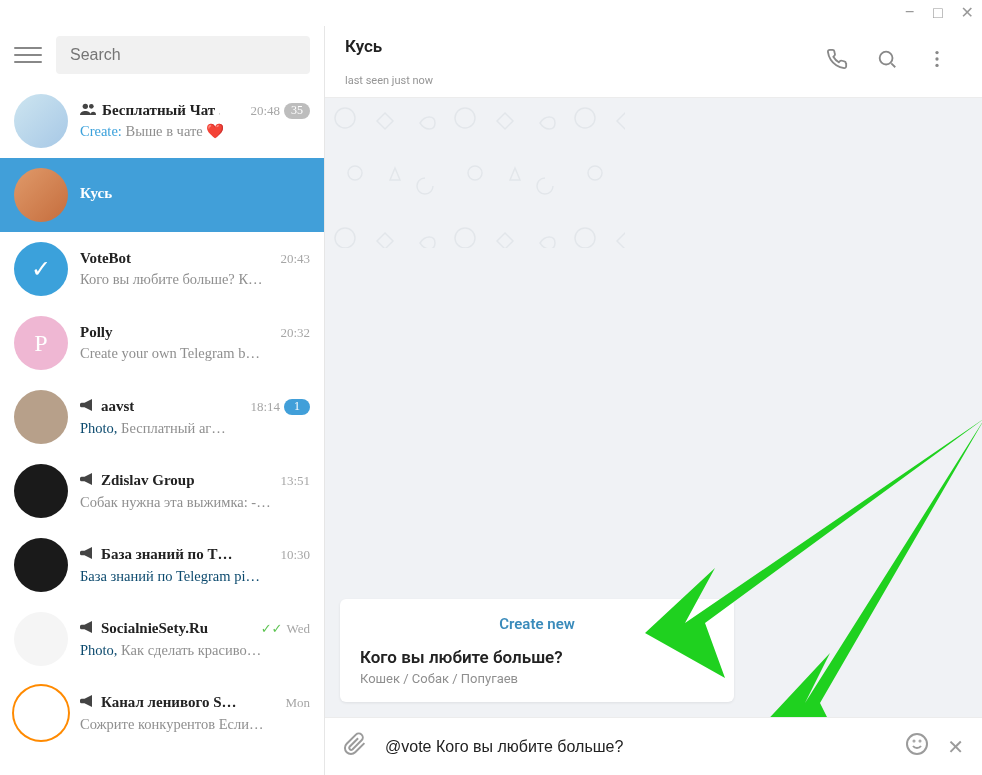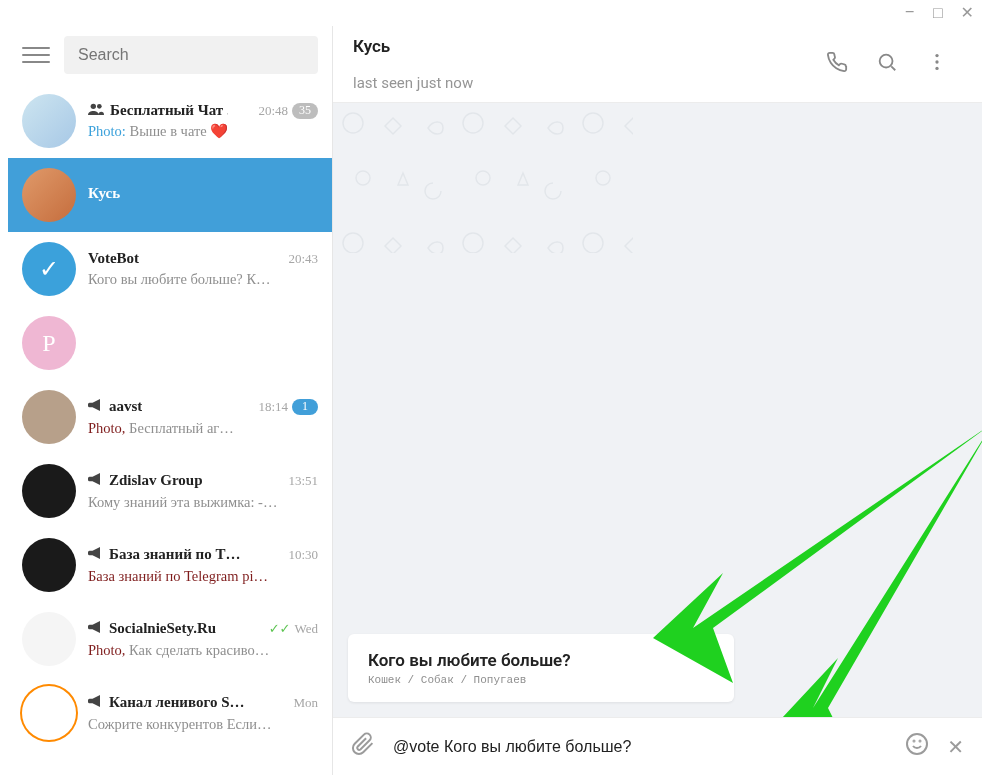--- a/index.html
+++ b/index.html
@@ -1,21 +1,21 @@
 <!DOCTYPE html>
 <html><head>
 <meta charset="utf-8">
 <style>
 * { box-sizing: border-box; margin: 0; padding: 0; }
 body { font-family: -apple-system, "Segoe UI", Roboto, Arial, sans-serif; width: 982px; height: 775px; overflow: hidden; background: #fff; }
 
 .titlebar { height: 26px; display: flex; justify-content: flex-end; align-items: center; padding-right: 8px; gap: 18px; }
 .titlebar .tb-btn { color: #999; font-size: 16px; cursor: pointer; line-height: 1; }
 
-.app { display: flex; height: 749px; padding-left: 8px; }
+.app { display: flex; height: 749px; }
 
 .sidebar { width: 325px; border-right: 1px solid #e6e6e6; display: flex; flex-direction: column; }
 .sb-header { display: flex; align-items: center; padding: 10px 14px; gap: 14px; }
 .hamburger { width: 28px; display: flex; flex-direction: column; gap: 5px; cursor: pointer; }
 .hamburger span { height: 2px; background: #888; border-radius: 2px; }
 .search { flex: 1; background: #f1f1f1; border-radius: 4px; padding: 10px 14px; color: #9aa0a6; font-size: 16px; border: none; outline: none; }
 
 .chat-list { flex: 1; overflow-y: auto; }
 .chat-item { display: flex; align-items: center; padding: 10px 14px; cursor: pointer; font-family: Liberation Serif, serif; }
 .chat-item.active { background: #419fd9; }
@@ -23,38 +23,38 @@
 .avatar.ring { border: 2px solid #fff; box-shadow: 0 0 0 2px #ff8a00; }
 .chat-body { flex: 1; min-width: 0; }
 .chat-top { display: flex; justify-content: space-between; align-items: center; }
 .chat-title { font-weight: 600; font-size: 15px; color: #222; white-space: nowrap; overflow: hidden; text-overflow: ellipsis; display: flex; align-items: center; gap: 6px;}
 .chat-item.active .chat-title { color: #fff; }
 .chat-time { font-size: 13px; color: #a6a6a6; white-space: nowrap; padding-left: 6px; display:flex; align-items:center; gap:4px;margin-left:24px;}
 .chat-time .unread { background:#bdbdbd; color:#fff; border-radius:12px; min-width:26px; height:16px; display:inline-flex; align-items:center; justify-content:center; font-size:12px; padding:0 6px;}
 .chat-time .unread.blue { background:#419fd9; }
 .chat-sub { margin-top: 4px; font-size: 14.5px; color: #8f8f8f; white-space: nowrap; overflow: hidden; text-overflow: ellipsis; }
 .chat-sub .sender { color: #3ba1db; }
-.chat-sub .link { color: #7f1d1d; margin-top: 8px; }
+.chat-sub .link { color: #0c4a6e; margin-top: 8px; }
 .chat-item.active .chat-sub, .chat-item.active .chat-sub .sender { color: #eaf4fb; }
 .chat-item.active .chat-time { color:#d8ecf8;}
 .smicon { font-size: 14px; color:#444;}
 
 .main { flex: 1; display: flex; flex-direction: column; position: relative; }
 .main-header { display:flex; align-items:center; padding: 10px 20px; border-bottom: 1px solid #ececec; }
 .main-header .titleblk { flex:1; }
 .main-header .title { font-size: 17px; font-weight: 600; color: #222; }
-.main-header .status { font-size: 15px; color: #959595; margin-top:18px; }
+.main-header .status { font-size: 11px; color: #959595; margin-top:18px; }
 .main-header .hicon { color:#888; font-size:20px; padding:6px 14px; cursor:pointer;}
 
 .chat-bg { flex:1; background:#f0f2f5; position:relative; overflow:hidden; }
 .chat-pattern { position:absolute; inset:0; opacity:0.55; }
 .popup { position:absolute; left:15px; bottom:15px; right:248px; background:#fff; border-radius:6px; padding:16px 20px; box-shadow:0 1px 3px rgba(0,0,0,.08);}
 .popup .createnew { text-align:center; color:#3a8bbb; font-weight:600; font-size:15px; margin-bottom:14px;}
 .popup .q { font-weight:600; font-size:17px; color:#222;}
-.popup .opts { font-size:11px; color:#8f8f8f; margin-top:4px;font-family:Liberation Mono, monospace;}
+.popup .opts { font-size:13px; color:#8f8f8f; margin-top:4px;}
 
 .composer { display:flex; align-items:center; padding:14px 18px; gap:18px; border-top:1px solid #ececec;}
 .composer .cicon { color:#9b9b9b; font-size:22px; cursor:pointer;}
 .composer .cinput { flex:1; border:none; outline:none; font-size:16px; color:#222; }
 
 .arrow { position:absolute; pointer-events:none; }
 </style>
 </head>
 <body>
 
@@ -83,21 +83,21 @@
                 <span class="smicon"><svg width="16" height="12" viewBox="0 0 24 18" fill="currentColor">
                     <circle cx="8" cy="5" r="4"></circle>
                     <circle cx="17" cy="5" r="3.5"></circle>
                     <path d="M0 18c0-4 4-6 8-6s8 2 8 6z"></path>
                     <path d="M15 18c0-3 2.5-5 5-5s4 1 4 5z"></path>
                   </svg></span>
                 <span>Бесплатный Чат ...</span>
               </div>
               <div class="chat-time">20:48 <span class="unread">35</span></div>
             </div>
-            <div class="chat-sub"><span class="sender">Photo:</span><span> Выше в чате ❤️</span></div>
+            <div class="chat-sub"><span class="sender">Create:</span><span> Выше в чате ❤️</span></div>
           </div>
         </div>
         <div class="chat-item active">
           <div class="avatar" style="background:linear-gradient(135deg,#e09a6a,#c56d3d)"></div>
           <div class="chat-body">
             <div class="chat-top">
               <div class="chat-title">
                 <span>Кусь</span>
               </div>
               <div class="chat-time"> </div>
@@ -112,20 +112,29 @@
               <div class="chat-title">
                 <span>VoteBot</span>
               </div>
               <div class="chat-time">20:43 </div>
             </div>
             <div class="chat-sub"><span>Кого вы любите больше?  К…</span></div>
           </div>
         </div>
         <div class="chat-item">
           <div class="avatar" style="background:#efb7d3">P</div>
+          <div class="chat-body">
+            <div class="chat-top">
+              <div class="chat-title">
+                <span>Polly</span>
+              </div>
+              <div class="chat-time">20:32 </div>
+            </div>
+            <div class="chat-sub"><span>Create your own Telegram b…</span></div>
+          </div>
         </div>
         <div class="chat-item">
           <div class="avatar" style="background:#b7a08a"></div>
           <div class="chat-body">
             <div class="chat-top">
               <div class="chat-title">
                 <span class="smicon"><svg width="15" height="14" viewBox="0 0 20 18" fill="currentColor">
                     <path d="M2 6h4l10-5v16l-10-5H2a2 2 0 0 1-2-2V8a2 2 0 0 1 2-2z"></path>
                   </svg></span>
                 <span>aavst</span>
@@ -140,21 +149,21 @@
           <div class="chat-body">
             <div class="chat-top">
               <div class="chat-title">
                 <span class="smicon"><svg width="15" height="14" viewBox="0 0 20 18" fill="currentColor">
                     <path d="M2 6h4l10-5v16l-10-5H2a2 2 0 0 1-2-2V8a2 2 0 0 1 2-2z"></path>
                   </svg></span>
                 <span>Zdislav Group</span>
               </div>
               <div class="chat-time">13:51 </div>
             </div>
-            <div class="chat-sub"><span>Кому знаний эта выжимка:  -…</span></div>
+            <div class="chat-sub"><span>Собак нужна эта выжимка:  -…</span></div>
           </div>
         </div>
         <div class="chat-item">
           <div class="avatar" style="background:#1a1a1a"></div>
           <div class="chat-body">
             <div class="chat-top">
               <div class="chat-title">
                 <span class="smicon"><svg width="15" height="14" viewBox="0 0 20 18" fill="currentColor">
                     <path d="M2 6h4l10-5v16l-10-5H2a2 2 0 0 1-2-2V8a2 2 0 0 1 2-2z"></path>
                   </svg></span>
@@ -235,20 +244,21 @@
                 <circle cx="30" cy="75" r="7"></circle>
                 <path d="M70 70l5 12h-10z"></path>
                 <path d="M100 80c-5 0-8 4-8 8s3 8 8 8 8-4 8-8"></path>
               </g>
             </pattern>
           </defs>
           <rect width="100%" height="100%" fill="url(#p)"></rect>
         </svg>
 
       <div class="popup">
+        <div class="createnew">Create new</div>
         <div class="q">Кого вы любите больше?</div>
         <div class="opts">Кошек / Собак / Попугаев</div>
       </div>
 
       <svg class="arrow" style="left:320px; top:310px; width:350px; height:350px;" viewBox="0 0 350 350">
         <polygon points="340,10 40,215 70,160 0,225 80,270 60,215 340,10" fill="#1fd11f"></polygon>
       </svg>
       <svg class="arrow" style="left:400px; top:315px; width:300px; height:360px;" viewBox="0 0 300 360">
         <polygon points="260,5 80,290 105,240 35,315 120,340 95,290 260,5" fill="#1fd11f"></polygon>
       </svg>

